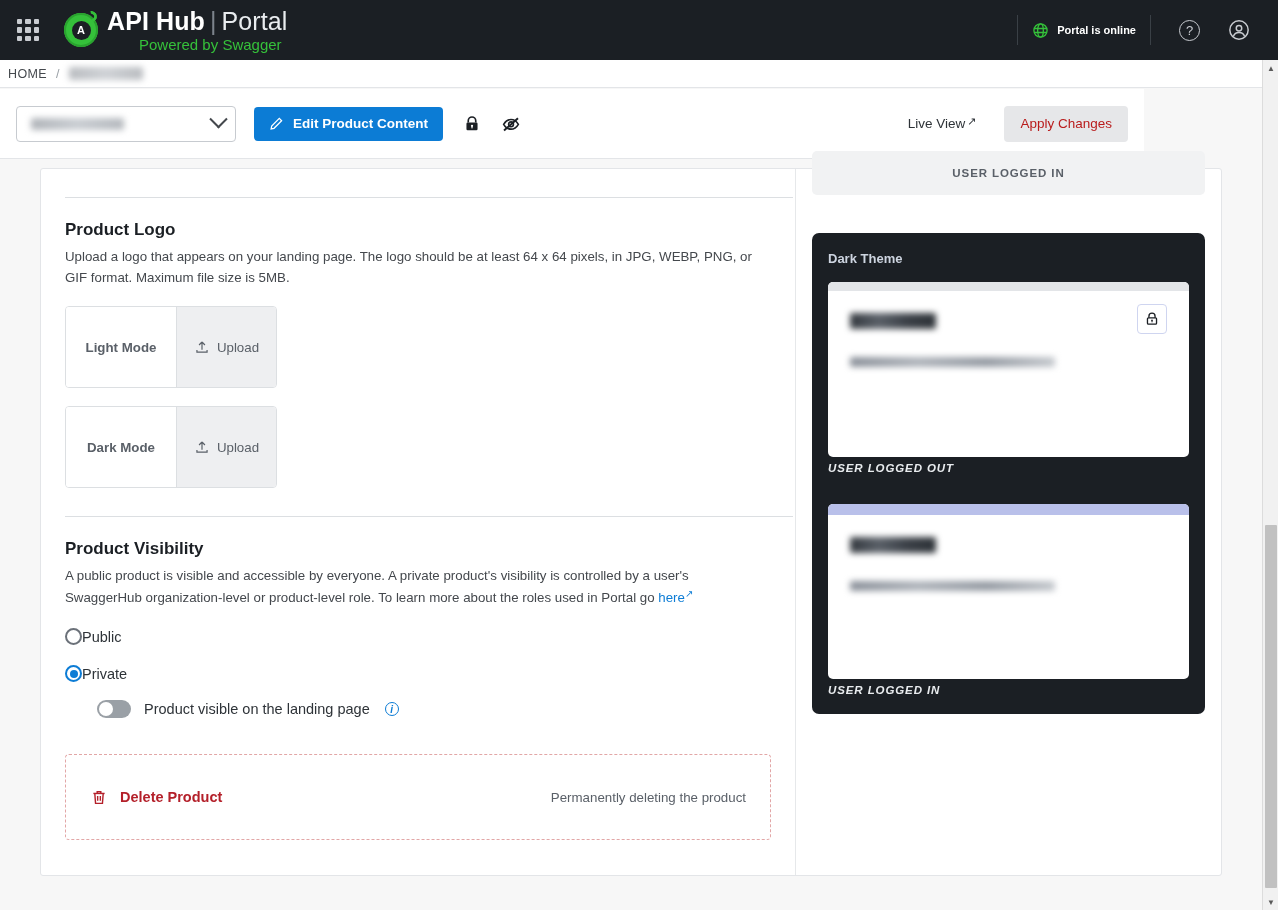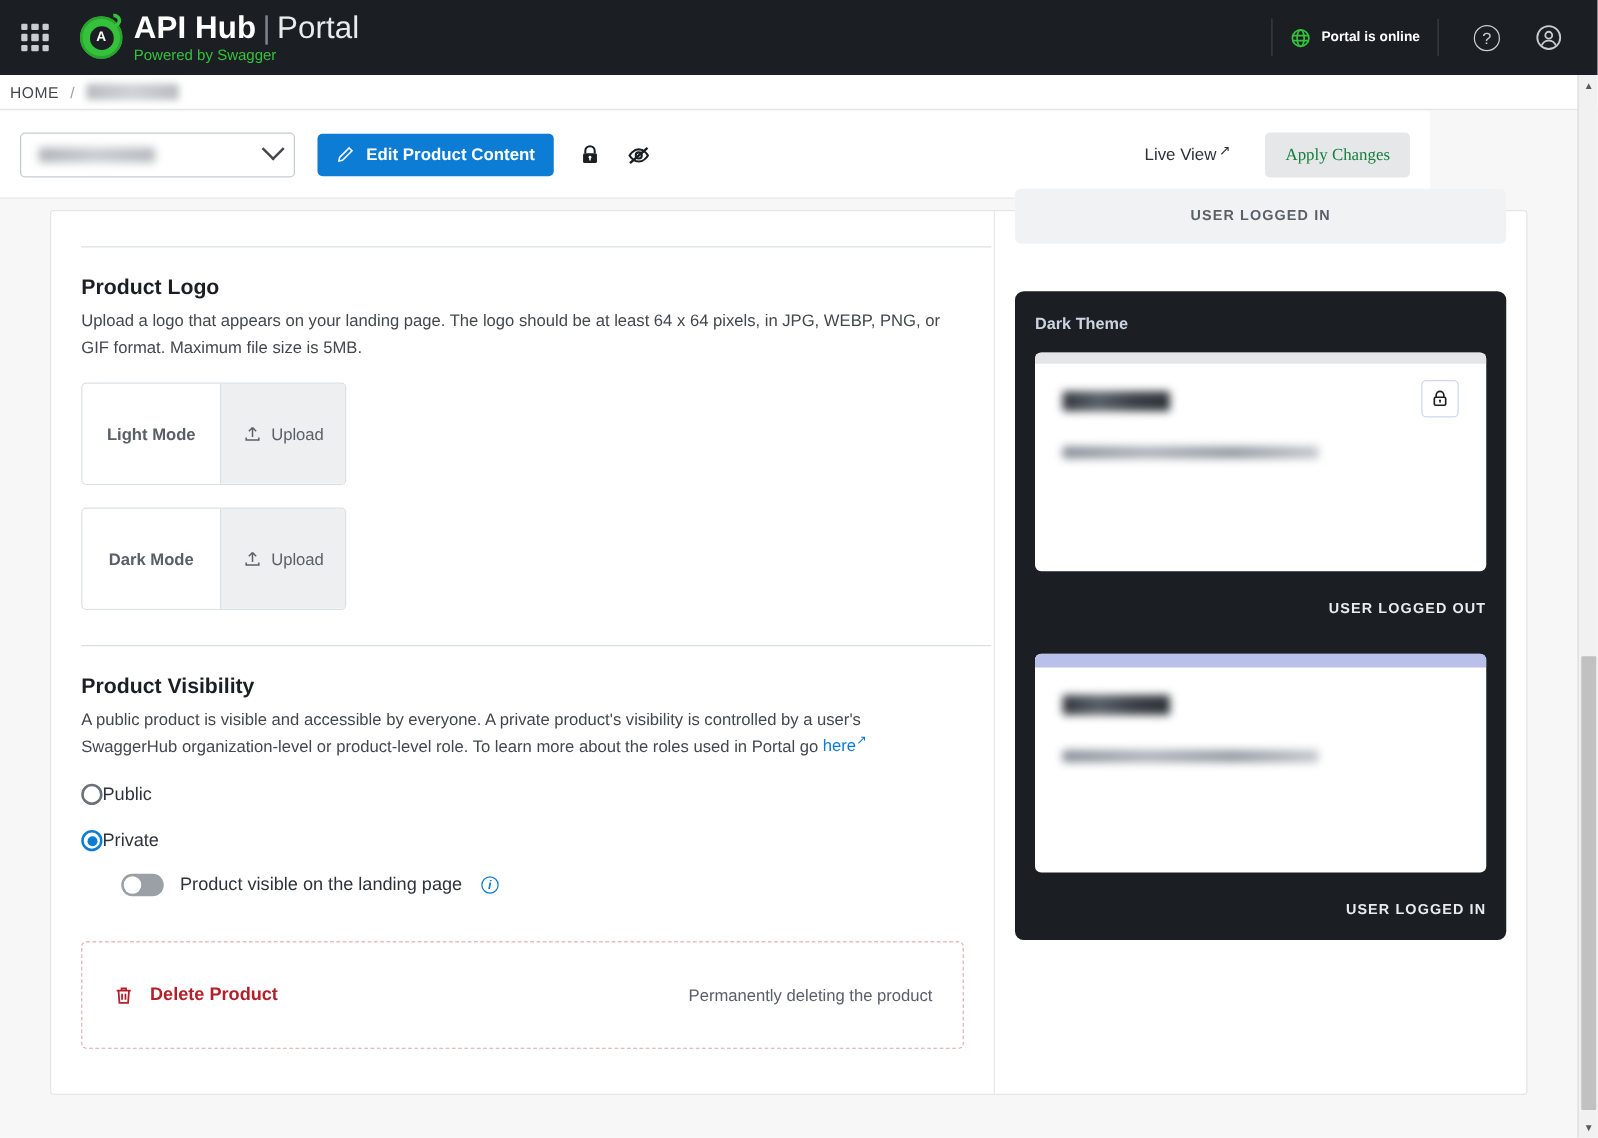--- a/index.html
+++ b/index.html
@@ -43,21 +43,21 @@
     width: 11px; height: 11px;
     border: 3px solid #35c13a; border-radius: 50%;
     border-left-color: transparent; border-bottom-color: transparent;
     transform: rotate(35deg);
   }
   .brand-text { margin-left: 9px; line-height: 1; }
   .brand-title { font-size: 25px; color: #fff; letter-spacing: .1px; }
   .brand-title b { font-weight: bold; }
   .brand-sep { color: #7c838c; font-weight: 300; margin: 0 5px; }
   .brand-portal { font-weight: 300; color: #e9ecef; }
-  .brand-sub { font-size: 12px; color: #cfd3d8; margin-top: 3px; }
+  .brand-sub { font-size: 15px; color: #cfd3d8; margin-top: 3px; margin-left: 32px; }
   .brand-sub span { color: #35c13a; }
   .nav-right {
     margin-left: auto; display: flex; align-items: center;
     height: 34px; padding-right: 14px;
   }
   .nav-div { width: 1px; height: 30px; background: #3a4046; margin: 0 14px; }
   .portal-status { display: flex; align-items: center; gap: 8px; cursor: pointer; }
   .portal-status .label { color: #ffffff; font-size: 11px; font-weight: bold; }
   .circ-ic {
     width: 21px; height: 21px; border-radius: 50%;
@@ -110,24 +110,24 @@
     font-family: "Liberation Sans", sans-serif;
   }
   .tb-icon { margin-left: 20px; cursor: pointer; display: flex; align-items: center; }
   .tb-right { margin-left: auto; display: flex; align-items: center; }
   .live-view {
     font-size: 13.5px; color: #2e3338; cursor: pointer;
     display: flex; align-items: flex-start; gap: 2px; margin-right: 28px;
   }
   .live-view .arr { font-size: 11px; line-height: 11px; }
   .btn-disabled {
-    height: 36px; background: #e6e7e9; color: #15803d;
+    height: 36px; background: #e6e7e9; color: #b91c1c;
     border: none; border-radius: 4px; font-size: 13.5px;
     padding: 0 16px; cursor: default;
-    font-family: Liberation Serif, serif;
+    font-family: Liberation Sans, sans-serif;
   }
 
   
   .stage { position: absolute; top: 160px; left: 0; width: 1278px; height: 750px; background: #f7f7f7; }
   .card {
     position: absolute; top: 8px; left: 40px;
     width: 1182px; height: 708px; background: #fff;
     border: 1px solid #e3e5e8; border-radius: 3px;
     display: flex;
   }
@@ -224,22 +224,22 @@
     background: linear-gradient(90deg,#8a9099,#aeb3ba,#949aa2,#c4c8cd);
     filter: blur(3.2px);
   }
   .lock-box {
     position: absolute; top: 22px; right: 22px;
     width: 30px; height: 30px; border: 1px solid #cfd5f0;
     border-radius: 4px; background: #fff;
     display: flex; align-items: center; justify-content: center; cursor: pointer;
   }
   .cap-dark {
-    text-align: right; font-size: 11.5px; font-weight: bold;
-    letter-spacing: .9px; color: #e9ecef; padding: 24px 0 4px 0;
+    text-align: left; font-size: 11.5px; font-weight: bold;
+    letter-spacing: .9px; color: #e9ecef; padding: 5px 0 4px 0; font-style: italic;
   }
 
   
   .vscroll-outer {
     position: absolute; top: 60px; right: 0; width: 16px; height: 850px;
     background: #f1f1f1; border-left: 1px solid #dcdcdc;
   }
   .vscroll-outer .up, .vscroll-outer .down {
     width: 16px; height: 16px; display: flex; align-items: center;
     justify-content: center; font-size: 8px; color: #5a5a5a; cursor: pointer;

